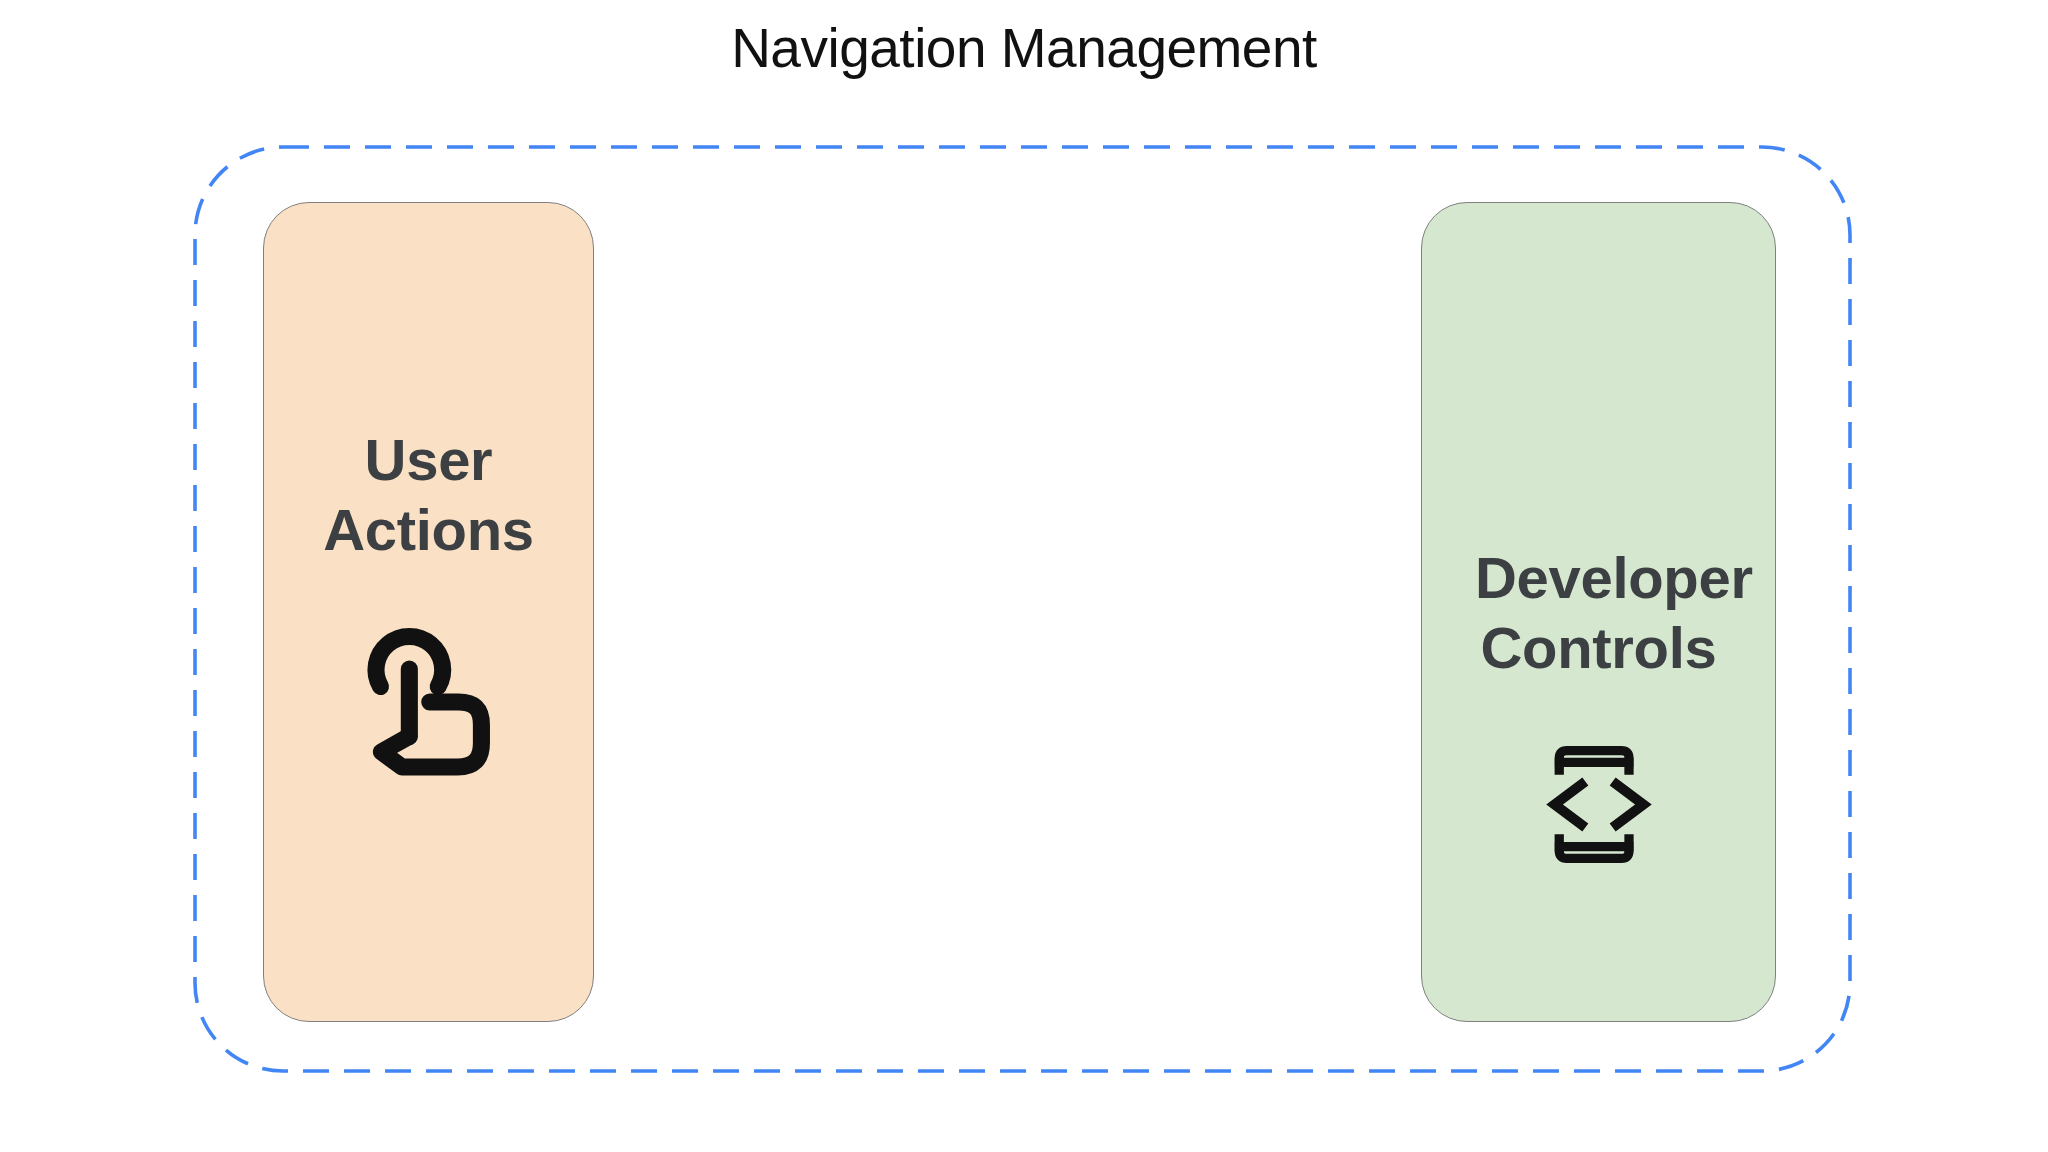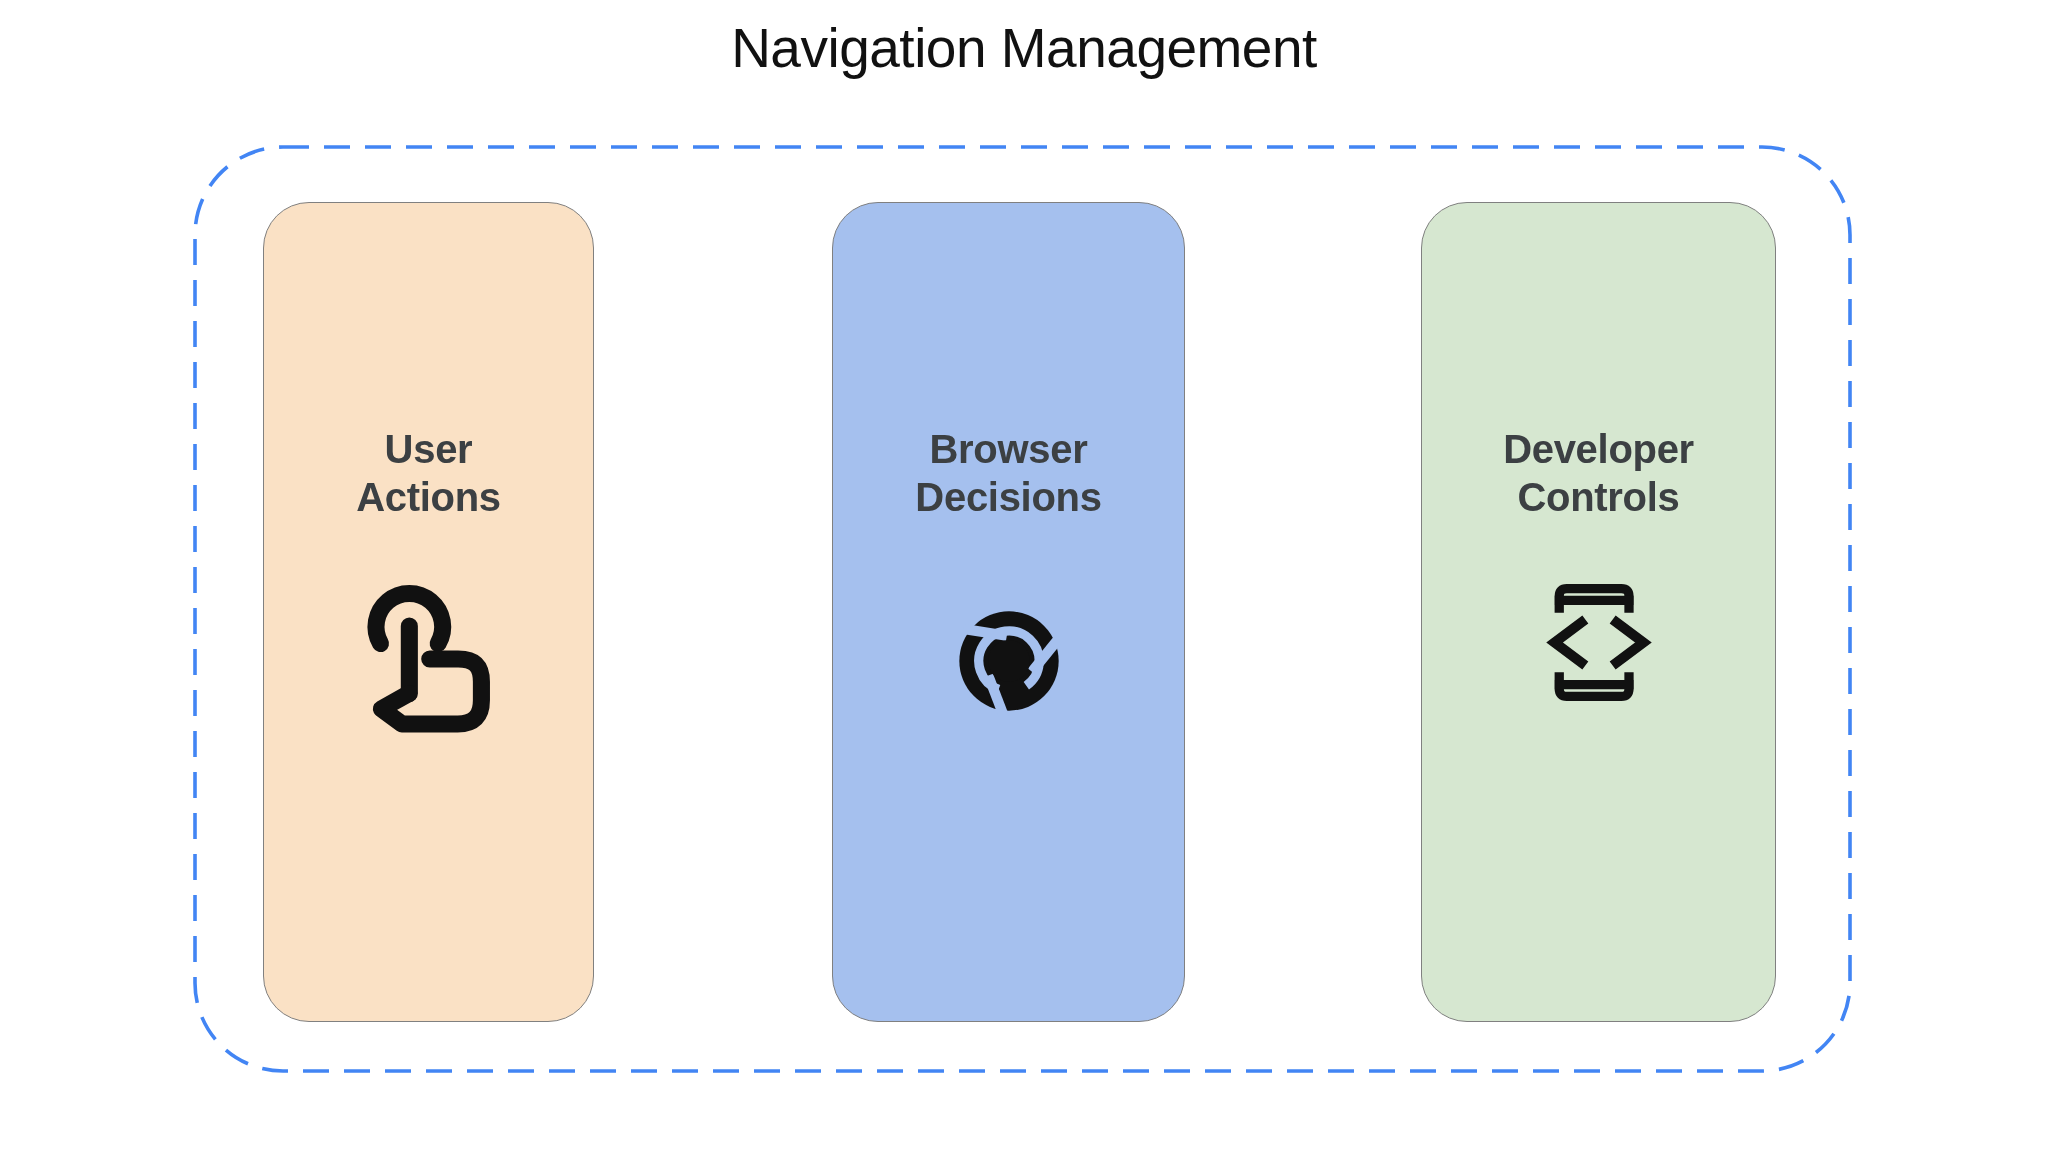--- a/index.html
+++ b/index.html
@@ -35,24 +35,24 @@
   .card{
     position:absolute;top:57px;height:820px;
     border:1px solid var(--card-border);
     border-radius:46px;
     box-sizing:border-box;
     display:flex;flex-direction:column;align-items:center;
     padding-top:222px;
   }
   .card-1{left:70px;width:331px;}
   .card-2{left:639px;width:353px;}
-  .card-3{left:1228px;width:355px;}
+  .card-3{left:1228px;width:355px;justify-content:center;}
   .card-label{
     width:70%;text-align:center;
-    font-size:40px;font-weight:700;line-height:1.2;
+    font-size:58px;font-weight:700;line-height:1.2;
     letter-spacing:-0.3px;
     color:var(--label-ink);
   }
   .icon-box{
     margin-top:60px;height:160px;
     display:flex;justify-content:center;align-items:flex-start;
   }
   .stroke-ink{stroke:var(--ink);fill:none;}
   .fill-ink{fill:var(--ink);}
   .gap-stroke{stroke:var(--card2-bg);fill:none;}
@@ -73,35 +73,20 @@
       <svg width="131" height="155" viewBox="5 1.6 15.6 18.6" aria-hidden="true">
         <g class="stroke-ink" stroke-width="2.05" stroke-linecap="round" stroke-linejoin="round">
           <path d="M7.04,9.1 A4,4 0 1 1 13.96,9.1"></path>
           <line x1="10.5" y1="7.0" x2="10.5" y2="15.1"></line>
           <path d="M10.45,15.1 L7.15,16.95 L9.6,18.75 H16.3 C18.25,18.75 19.15,17.8 19.15,15.9 V13.7 C19.15,11.75 18.3,10.95 16.35,10.95 H12.95"></path>
         </g>
       </svg>
     </div>
   </div>
 
-  <div class="card card-2" style="background: rgb(165, 192, 238);">
-    <div class="card-label">Browser Decisions</div>
-    <div class="icon-box" style="align-items:center;">
-      <svg width="112" height="112" viewBox="0.5 0.5 23 23" aria-hidden="true">
-        <circle class="fill-ink" cx="12" cy="12" r="10.2"></circle>
-        <path class="gap-stroke" stroke-width="1.9" d="M9.88,17.83 A6.2,6.2 0 1 1 15.56,17.08"></path>
-        <g class="gap-stroke" stroke-width="2.1" stroke-linecap="butt">
-          <line x1="11.55" y1="6.82" x2="2.58" y2="5.40"></line>
-          <line x1="16.71" y1="14.20" x2="22.42" y2="7.14"></line>
-          <line x1="7.74" y1="14.98" x2="11.00" y2="23.45"></line>
-        </g>
-        <circle class="fill-ink" cx="12" cy="12" r="4.3"></circle>
-      </svg>
-    </div>
-  </div>
 
   <div class="card card-3" style="background: rgb(214, 231, 208);">
     <div class="card-label">Developer Controls</div>
     <div class="icon-box">
       <svg width="120" height="120" viewBox="1.5 -0.2 21 24.6" style="margin-top:2px" aria-hidden="true">
         <g class="stroke-ink" stroke-width="1.9" stroke-linecap="butt" stroke-linejoin="miter">
           <path d="M3.85,5.9 V2.5 Q3.85,0.95 5.4,0.95 H16.6 Q18.15,0.95 18.15,2.5 V5.9"></path>
           <line x1="2.95" y1="3.35" x2="19.05" y2="3.35"></line>
           <path d="M3.85,18.1 V21.5 Q3.85,23.05 5.4,23.05 H16.6 Q18.15,23.05 18.15,21.5 V18.1"></path>
           <line x1="2.95" y1="20.65" x2="19.05" y2="20.65"></line>

